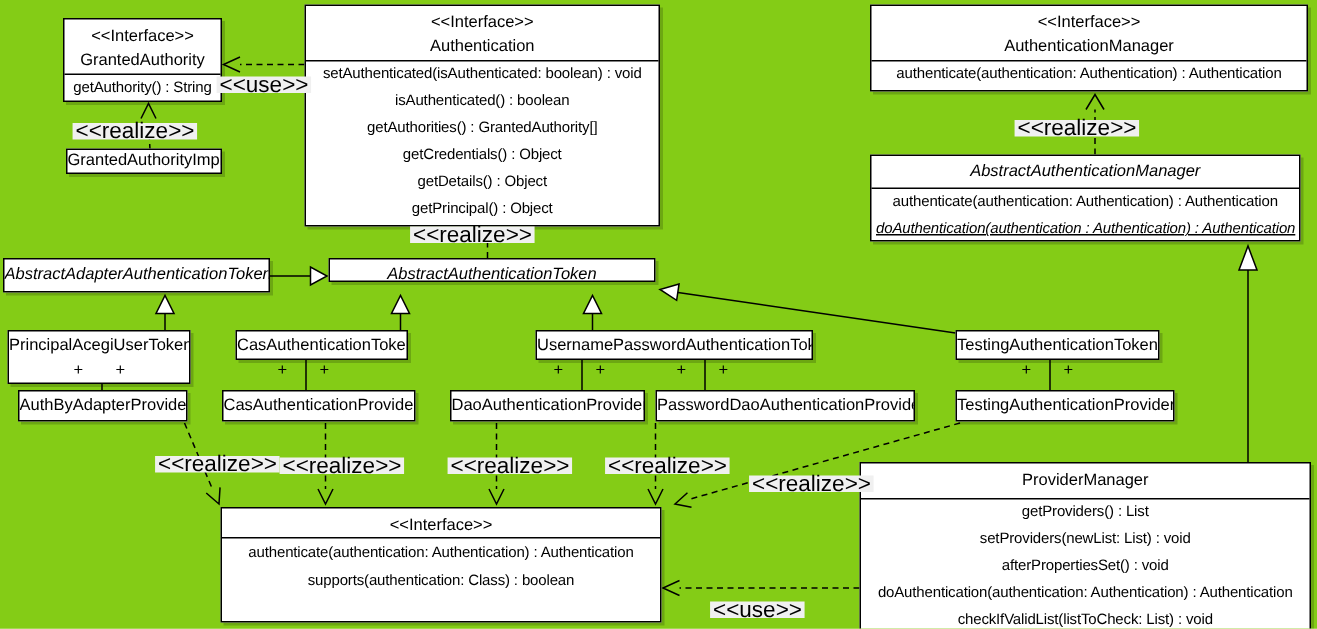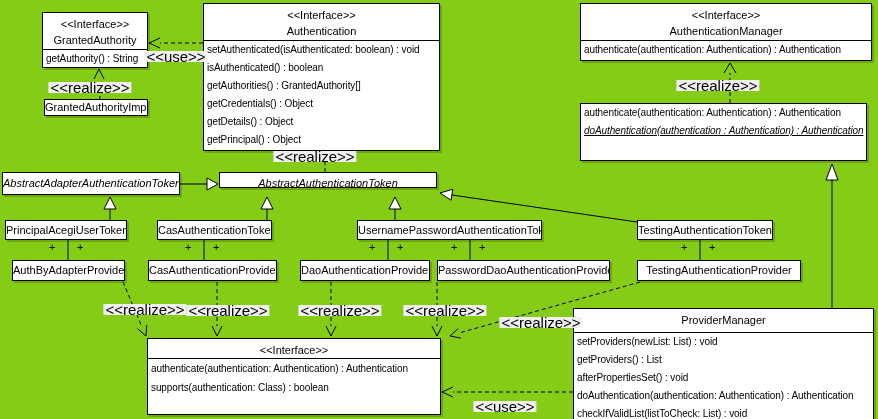--- a/index.html
+++ b/index.html
@@ -6,21 +6,21 @@
   #canvas{position:relative;width:878px;height:419px;background:#84cc16;overflow:hidden;
           font-family:"Liberation Sans",sans-serif;color:#000;}
   #wires{position:absolute;left:0;top:0;width:878px;height:419px;}
   .box{position:absolute;box-sizing:border-box;background:#ffffff;border:1px solid #000;
        box-shadow:2px 2px 0 rgba(0,0,0,0.18);}
   .hdr{border-bottom:1px solid #000;text-align:center;}
   .st{font-size:11px;line-height:16px;padding-top:3px;white-space:nowrap;overflow:hidden;}
   .nm{font-size:11px;line-height:17px;white-space:nowrap;overflow:hidden;text-align:center;}
   .nm1{font-size:11px;white-space:nowrap;overflow:hidden;text-align:center;}
   .m{font-size:10px;line-height:18px;height:18px;padding:0 3px;white-space:nowrap;
-     overflow:hidden;letter-spacing:-0.1px;text-align:left;}
+     overflow:hidden;letter-spacing:-0.1px;text-align:center;}
   .m19{line-height:19px;height:19px;}
   .it{font-style:italic;}
   .ul{text-decoration:underline;}
   .lab{position:absolute;font-size:15px;line-height:11px;background:#f0f0f0;padding:0 2px;
        white-space:nowrap;transform:translateX(-50%);}
   .plus{position:absolute;font-size:11px;line-height:11px;}
 </style>
 </head>
 <body>
 
@@ -113,33 +113,36 @@
 
   <div class="box" style="left:580px;top:3px;width:292px;height:58px">
     <div class="hdr">
       <div class="st">&lt;&lt;Interface&gt;&gt;</div>
       <div class="nm">AuthenticationManager</div>
     </div>
     <div class="m">authenticate(authentication: Authentication) : Authentication</div>
   </div>
 
   <div class="box" style="left:580px;top:103px;width:287px;height:58px">
+    <div class="hdr">
+      <div class="nm it" style="line-height:21px">AbstractAuthenticationManager</div>
+    </div>
     <div class="m">authenticate(authentication: Authentication) : Authentication</div>
     <div class="m it ul">doAuthentication(authentication : Authentication) : Authentication</div>
   </div>
 
   <div class="box" style="left:2px;top:172px;width:178px;height:23px">
     <div class="nm1 it" style="line-height:21px">AbstractAdapterAuthenticationToken</div>
   </div>
 
   <div class="box" style="left:219px;top:172px;width:218px;height:16px">
     <div class="nm1 it" style="line-height:21px">AbstractAuthenticationToken</div>
   </div>
 
-  <div class="box" style="left:5px;top:220px;width:122px;height:20px">
+  <div class="box" style="left:5px;top:220px;width:122px;height:36px">
     <div class="nm1" style="line-height:18px">PrincipalAcegiUserToken</div>
   </div>
   <div class="box" style="left:157px;top:220px;width:115px;height:20px">
     <div class="nm1" style="line-height:18px">CasAuthenticationToken</div>
   </div>
   <div class="box" style="left:357px;top:220px;width:185px;height:20px">
     <div class="nm1" style="line-height:18px">UsernamePasswordAuthenticationToken</div>
   </div>
   <div class="box" style="left:637px;top:220px;width:136px;height:20px">
     <div class="nm1" style="line-height:18px">TestingAuthenticationToken</div>
@@ -150,38 +153,38 @@
   </div>
   <div class="box" style="left:148px;top:260px;width:129px;height:21px">
     <div class="nm1" style="line-height:19px">CasAuthenticationProvider</div>
   </div>
   <div class="box" style="left:300px;top:260px;width:130px;height:21px">
     <div class="nm1" style="line-height:19px">DaoAuthenticationProvider</div>
   </div>
   <div class="box" style="left:437px;top:260px;width:173px;height:21px">
     <div class="nm1" style="line-height:19px">PasswordDaoAuthenticationProvider</div>
   </div>
-  <div class="box" style="left:637px;top:260px;width:164px;height:21px">
+  <div class="box" style="left:637px;top:260px;width:146px;height:21px">
     <div class="nm1" style="line-height:19px">TestingAuthenticationProvider</div>
   </div>
 
   <div class="box" style="left:147px;top:338px;width:294px;height:77px">
     <div class="hdr">
       <div class="st">&lt;&lt;Interface&gt;&gt;</div>
     </div>
     <div class="m m19">authenticate(authentication: Authentication) : Authentication</div>
     <div class="m m19">supports(authentication: Class) : boolean</div>
   </div>
 
   <div class="box" style="left:573px;top:308px;width:301px;height:114px">
     <div class="hdr">
       <div class="nm" style="line-height:23px">ProviderManager</div>
     </div>
+    <div class="m">getProviders() : List</div>
     <div class="m">setProviders(newList: List) : void</div>
-    <div class="m">getProviders() : List</div>
     <div class="m">afterPropertiesSet() : void</div>
     <div class="m">doAuthentication(authentication: Authentication) : Authentication</div>
     <div class="m">checkIfValidList(listToCheck: List) : void</div>
   </div>
 
   <span class="lab" style="left:176px;top:51px">&lt;&lt;use&gt;&gt;</span>
   <span class="lab" style="left:90px;top:82px">&lt;&lt;realize&gt;&gt;</span>
   <span class="lab" style="left:315px;top:151px">&lt;&lt;realize&gt;&gt;</span>
   <span class="lab" style="left:718px;top:80px">&lt;&lt;realize&gt;&gt;</span>
   <span class="lab" style="left:145px;top:304px">&lt;&lt;realize&gt;&gt;</span>

